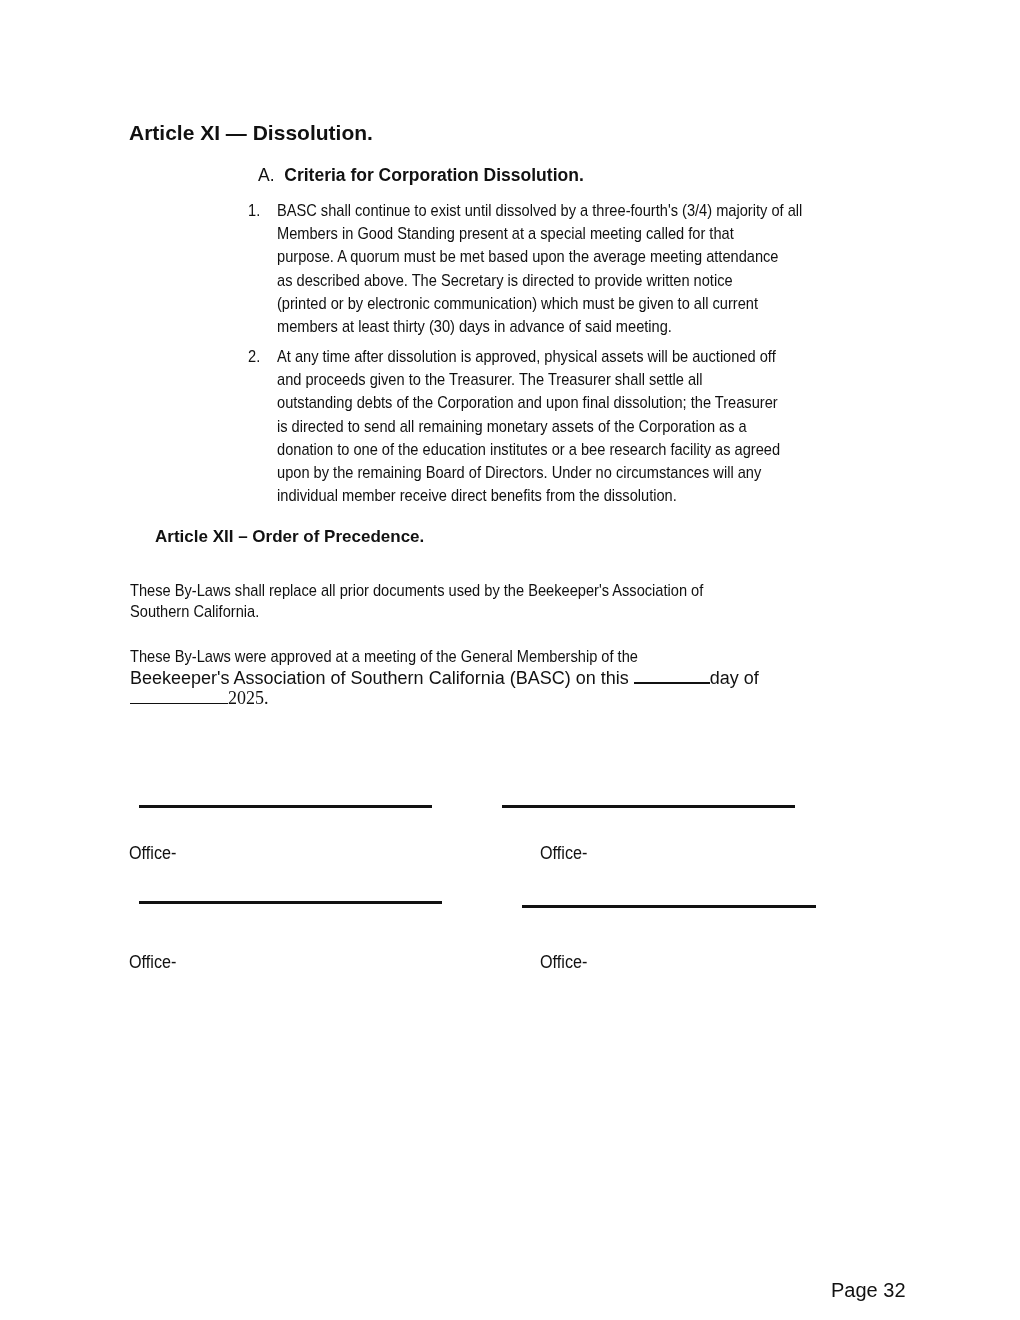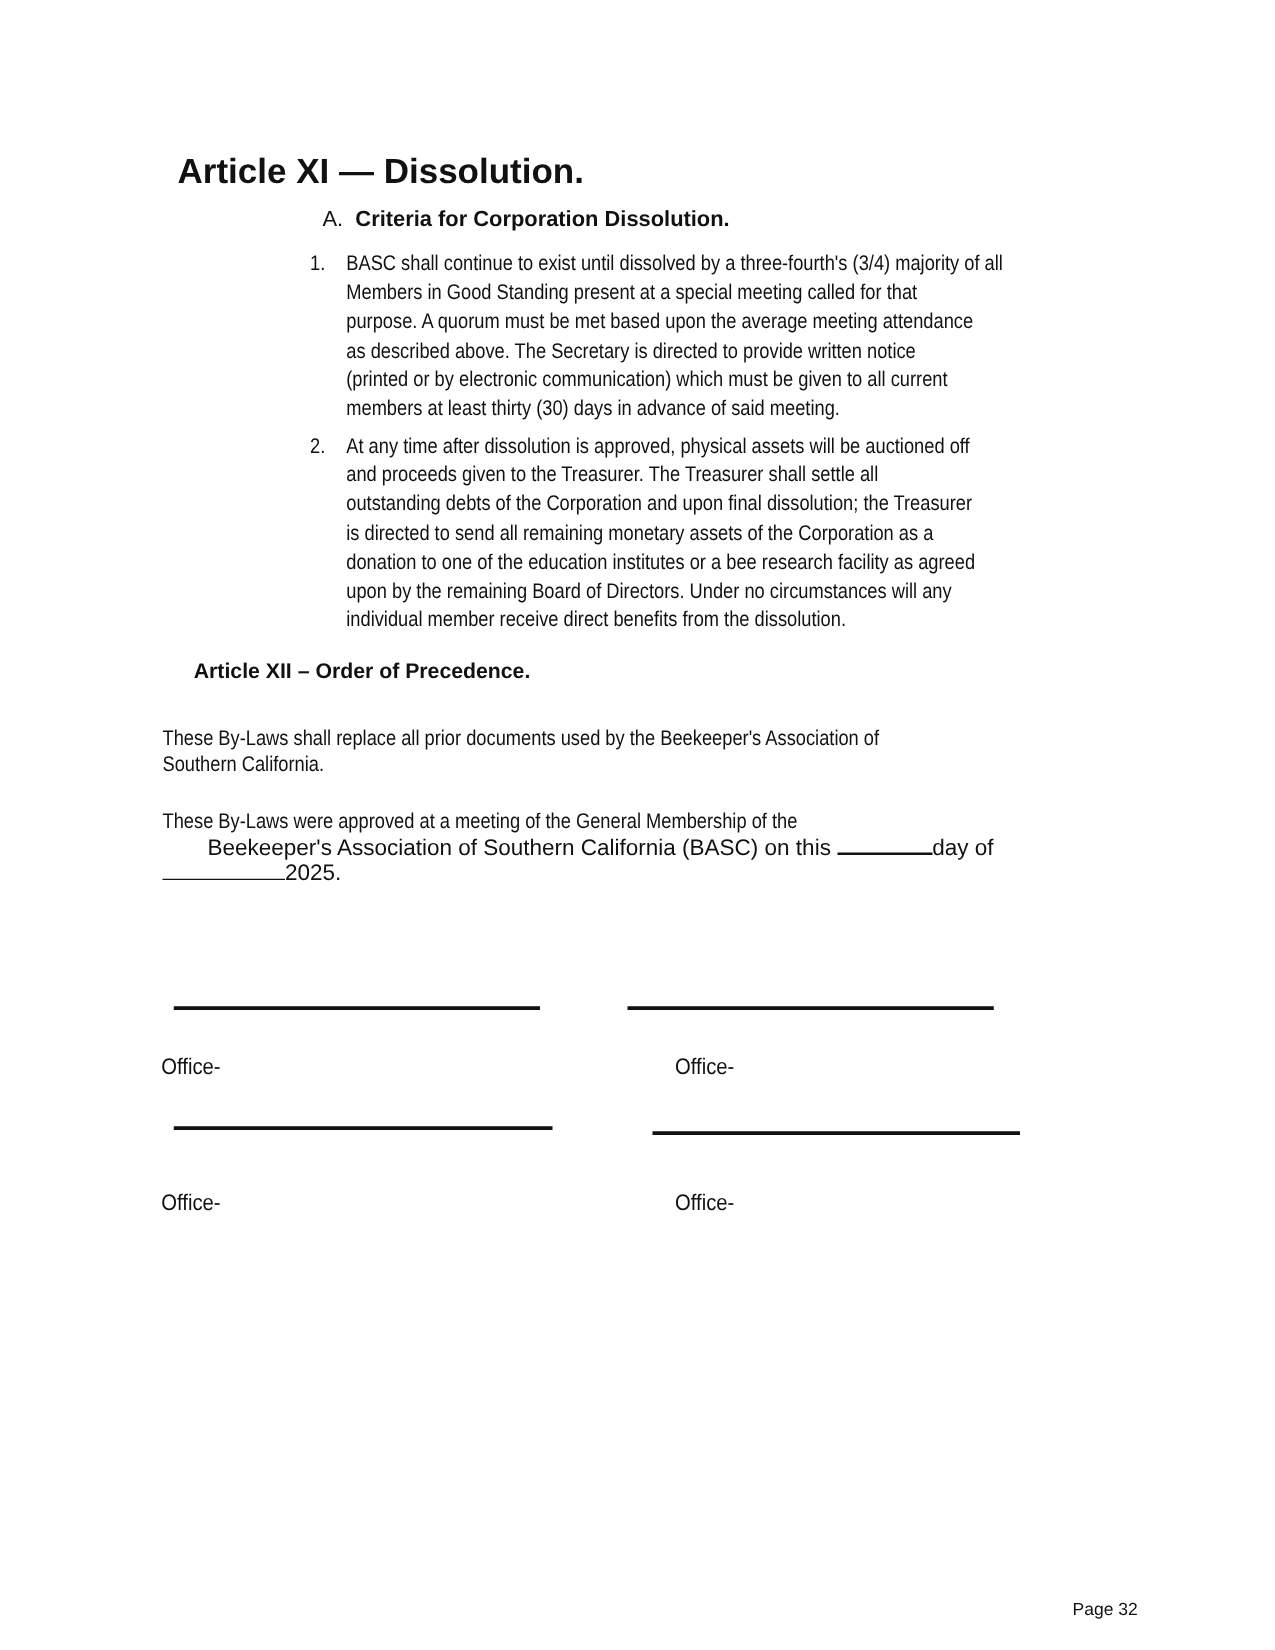--- a/index.html
+++ b/index.html
@@ -1,18 +1,18 @@
 <!DOCTYPE html>
 <html><head>
 <meta charset="utf-8">
 <style>
   html, body { margin: 0; padding: 0; background: #ffffff; }
   body { width: 1020px; height: 1320px; position: relative; overflow: hidden; color: #111; }
   .abs { position: absolute; white-space: nowrap; }
-  .h1 { font-family: "Liberation Sans", sans-serif; font-weight: bold; font-size: 28px; margin-left: 13px; }
+  .h1 { font-family: "Liberation Sans", sans-serif; font-weight: bold; font-size: 21px; }
   .h2 { font-family: "Liberation Sans", sans-serif; font-size: 17.5px; margin-left: 41px; }
   .h2 b { font-weight: bold; }
   .h3 { font-family: "Liberation Sans", sans-serif; font-weight: bold; font-size: 17px; }
   .narrow { font-family: "Liberation Sans", sans-serif; font-size: 17px; transform-origin: 0 0; transform: scaleX(0.86); line-height: 23.2px; }
   .normal { font-family: "Liberation Sans", sans-serif; font-size: 18px; line-height: 22px; }
   .line { position: absolute; height: 3px; background: #111; }
   .num { font-family: "Liberation Sans", sans-serif; font-size: 17px; }
   .blank { display: inline-block; border-bottom: 2.5px solid #111; height: 17px; vertical-align: baseline; }
   .thin-blank { display: inline-block; border-bottom: 1px solid #111; height: 17px; }
 </style>
@@ -49,32 +49,32 @@
 
 <div class="abs h3" style="left:129px; top:527px;margin-left:26px;">Article XII – Order of Precedence.</div>
 
 <div class="abs narrow" style="left:130px; top:580px; line-height:21px;">
   <div>These By-Laws shall replace all prior documents used by the Beekeeper's Association of</div>
   <div>Southern California.</div>
 </div>
 
 <div class="abs narrow" style="left:130px; top:645px;">These By-Laws were approved at a meeting of the General Membership of the</div>
 
-<div class="abs normal" style="left:130px; top:665px;margin-left:36px;">
+<div class="abs normal" style="left:130px; top:665px;">
   <span>Beekeeper's Association of Southern California (BASC) on this</span>
   <span class="blank" style="width:76px;"></span><span>day of</span>
 </div>
 
-<div class="abs normal" style="left:130px; top:686px;">
+<div class="abs normal" style="left:130px; top:686px;font-family:Liberation Serif, serif;">
   <span class="thin-blank" style="width:98px;"></span><span>2025.</span>
 </div>
 
 <div class="line" style="left:139px; top:805px; width:293px;"></div>
 <div class="line" style="left:502px; top:805px; width:293px;"></div>
 <div class="abs normal" style="left:129px; top:842px; transform:scaleX(0.9); transform-origin:0 0;">Office-</div>
 <div class="abs normal" style="left:540px; top:842px; transform:scaleX(0.9); transform-origin:0 0;">Office-</div>
 
 <div class="line" style="left:139px; top:901px; width:303px;"></div>
 <div class="line" style="left:522px; top:905px; width:294px;"></div>
 <div class="abs normal" style="left:129px; top:951px; transform:scaleX(0.9); transform-origin:0 0;">Office-</div>
 <div class="abs normal" style="left:540px; top:951px; transform:scaleX(0.9); transform-origin:0 0;">Office-</div>
 
-<div class="abs" style="left:858px; top:1279px; font-family:'Liberation Sans', sans-serif; font-size:14px;">Page 32</div>
+<div class="abs" style="left:831px; top:1279px; font-family:'Liberation Sans', sans-serif; font-size:20px;">Page 32</div>
 
 </body></html>

